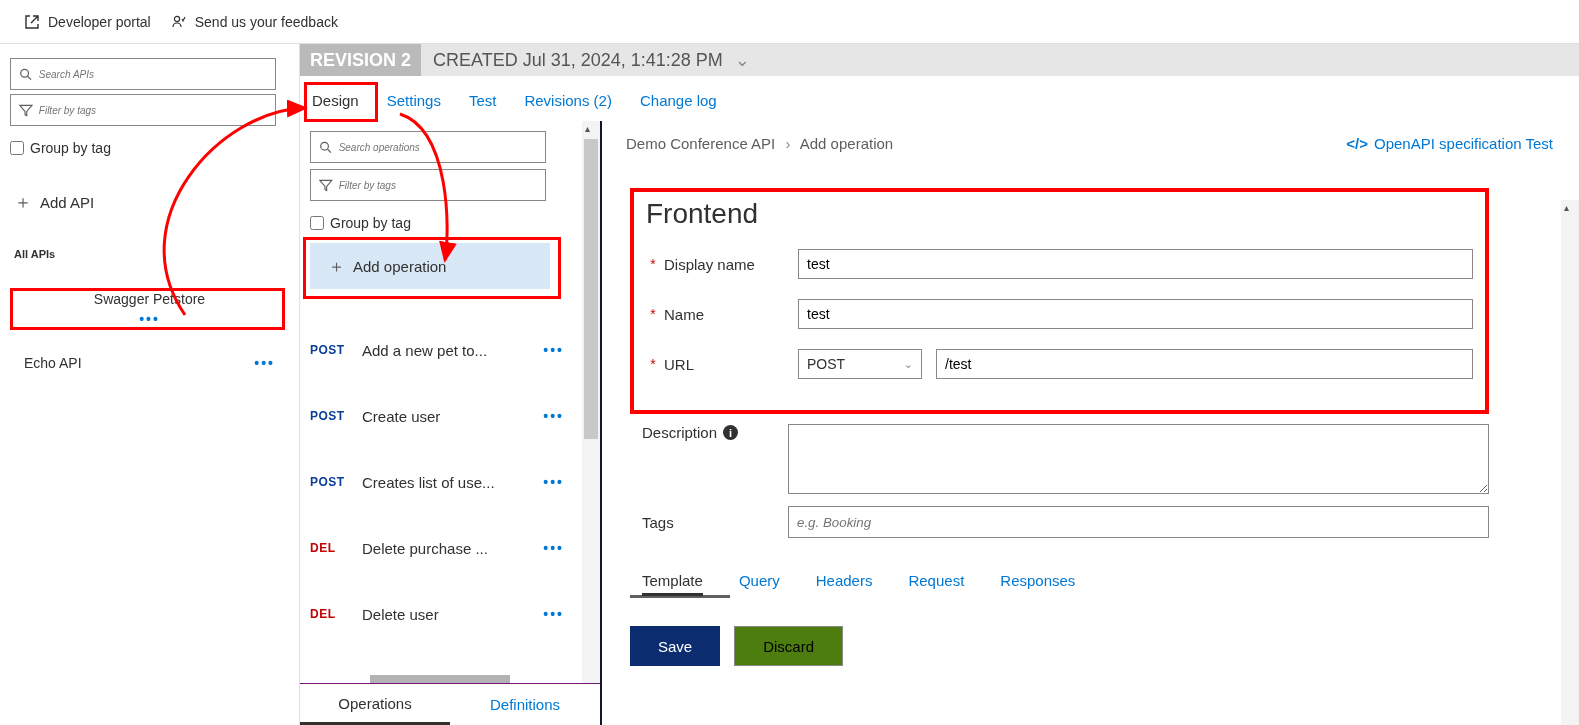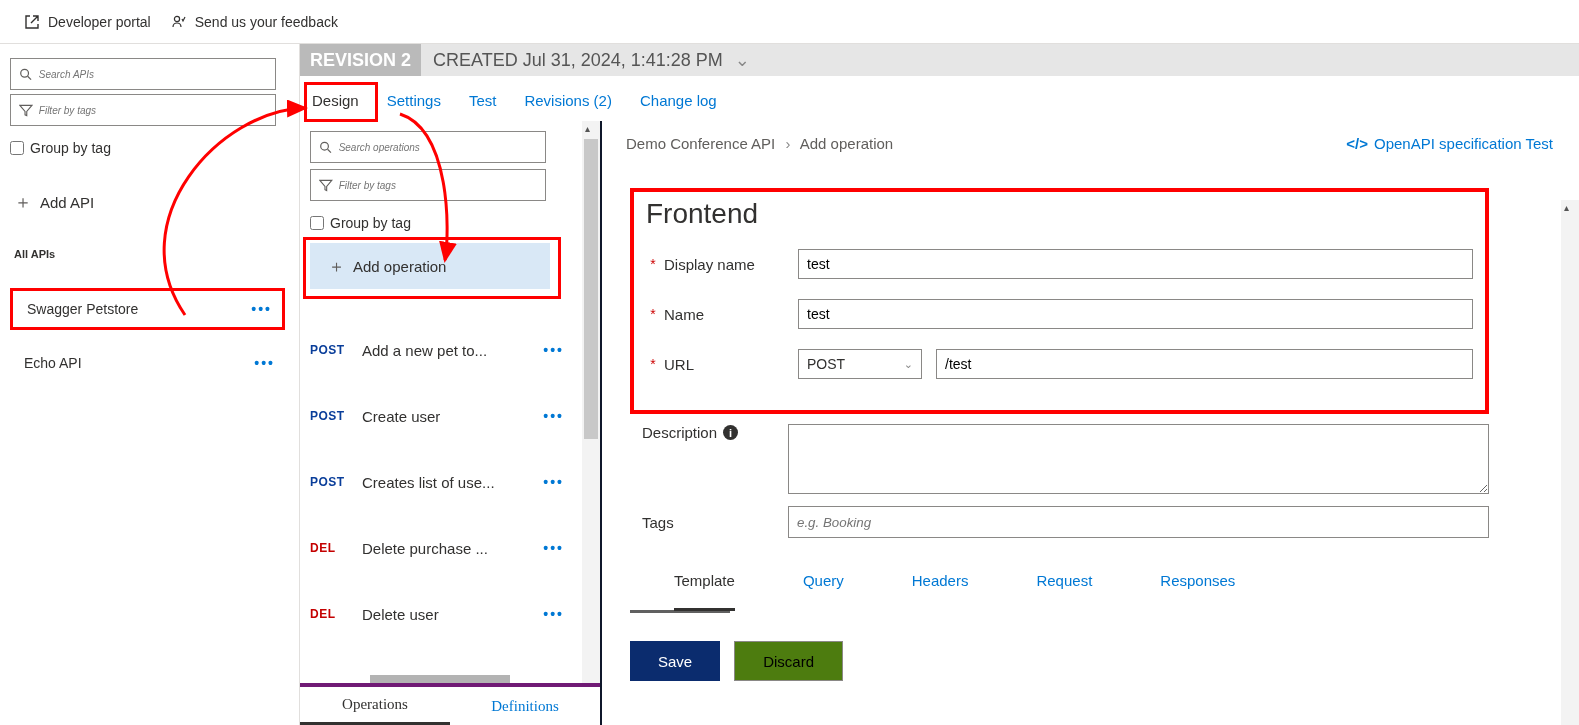--- a/index.html
+++ b/index.html
@@ -17,21 +17,21 @@
   .searchbox input, .filterbox input { border: none; outline: none; font-style: italic; color: #7f1d1d; font-size: 10px; width: 100%; background: transparent; }
   .searchbox svg, .filterbox svg { width: 15px; height: 15px; stroke: #605e5c; fill: none; }
   .groupby { display: flex; align-items: center; gap: 6px; margin-top: 8px; }
   .groupby input[type=checkbox] { width: 14px; height: 14px; }
   .addapi { display: flex; align-items: center; gap: 8px; color: #323130; margin-top: 28px; cursor: pointer; font-size: 15px; padding-left: 4px; }
   .addapi .plus { font-size: 18px; color: #605e5c; }
   .allapis-hdr { font-weight: 700; margin-top: 28px; padding-left: 4px; font-size: 11px; }
   .api-item { display: flex; justify-content: space-between; align-items: center; height: 42px; padding: 0 10px 0 14px; cursor: pointer; }
   .api-item .dots { color: #0078d4; letter-spacing: 2px; font-weight: bold; }
   .hl-box { border: 3px solid #f00; }
-  .api-item.hl-box { margin-top: 22px; }
+  .api-item.hl-box { margin-top: 22px; flex-direction: column; }
 
   
   .center { width: 300px; display: flex; flex-direction: column; position: relative; }
   .revbar { height: 32px; background: #e6e6e6; display: flex; align-items: center; font-size: 18px; }
   .revbar .rev { background: #bababa; color: #fff; font-weight: 700; padding: 0 10px; height: 100%; display: flex; align-items: center; }
   .revbar .created { padding: 0 12px; color: #555; }
   .revbar .chev { color: #888; }
   .tabs { display: flex; gap: 28px; padding: 16px 8px 12px 12px; align-items: center; position: relative; }
   .tab { color: #0078d4; cursor: pointer; font-size: 15px; }
   .tab.active { color: #323130; }
@@ -45,21 +45,21 @@
   .op-list { margin-top: 28px; display: flex; flex-direction: column; }
   .op { display: flex; align-items: center; height: 66px; gap: 12px; cursor: pointer; }
   .op .method { font-weight: 700; font-size: 12px; width: 40px; letter-spacing: 0.5px; }
   .op .method.post { color: #0a3e9a; }
   .op .method.del { color: #c40000; }
   .op .name { flex: 1; white-space: nowrap; overflow: hidden; text-overflow: ellipsis; font-size: 15px; }
   .op .dots { color: #0078d4; letter-spacing: 2px; font-weight: bold; }
   .ops-panel .scrollbar { position: absolute; right: 0; top: 0; width: 18px; height: 100%; background: #f3f3f3; }
   .ops-panel .scrollbar .thumb { position: absolute; top: 18px; left: 2px; width: 14px; height: 300px; background: #c8c8c8; }
   .ops-panel .scrollbar .arrow { position: absolute; left: 3px; color: #555; font-size: 10px; }
-  .bottom-tabs { display: flex; border-top: 4px solid #701a75; height: 42px; font-family: Liberation Serif, serif; }
+  .bottom-tabs { display: flex; border-top: 1px solid #701a75; height: 42px; }
   .bottom-tabs .btab { flex: 1; display: flex; align-items: center; justify-content: center; cursor: pointer; font-size: 15px; }
   .bottom-tabs .btab.active { color: #323130; border-bottom: 3px solid #323130; font-weight: 400; }
   .bottom-tabs .btab.inactive { color: #0078d4; }
   .bottom-thick { position: absolute; bottom: 42px; left: 70px; width: 140px; height: 8px; background: #b3b3b3; }
 
   
   .detail { flex: 1; display: flex; flex-direction: column; border-left: 2px solid #0f172a; position: relative; }
   .breadcrumb { padding: 14px 0 0 24px; font-size: 15px; color: #605e5c; }
   .breadcrumb .arrow { margin: 0 6px; color: #888; }
   .openapi-link { position: absolute; right: 26px; top: 14px; color: #0078d4; display: flex; align-items: center; gap: 6px; cursor: pointer; font-size: 15px; }
@@ -73,21 +73,21 @@
   .form-row .txtinput { flex: 1; }
   .form-row.url-row .sel { width: 124px; display: flex; align-items: center; justify-content: space-between; border: 1px solid #8a8886; height: 30px; padding: 0 8px; margin-right: 10px; cursor: pointer; }
   .form-row.url-row .sel .chev { color: #888; font-size: 11px; }
   .desc-row { display: flex; align-items: flex-start; margin: 0 90px 12px 40px; }
   .desc-row label { width: 146px; font-size: 15px; display: flex; align-items: center; gap: 6px; }
   .desc-row textarea { flex: 1; height: 70px; border: 1px solid #8a8886; resize: both; }
   .tags-row { display: flex; align-items: center; margin: 0 90px 0 40px; }
   .tags-row label { width: 146px; font-size: 15px; }
   .tags-row input { flex: 1; height: 32px; border: 1px solid #8a8886; padding: 13px 8px; font-style: italic; color: #888; }
   .sub-tabs { display: flex; gap: 36px; margin: 34px 0 0 40px; }
-  .sub-tabs .stab { cursor: pointer; font-size: 15px; padding-bottom: 19px; margin-left: 32px; }
+  .sub-tabs .stab { cursor: pointer; font-size: 15px; padding-bottom: 4px; }
   .sub-tabs .stab.active { color: #323130; border-bottom: 3px solid #323130; }
   .sub-tabs .stab.inactive { color: #0078d4; }
   .sub-tabs-line { border-bottom: 3px solid #606060; width: 100px; margin-left: 28px; margin-top: -1px; }
   .btn-row { display: flex; gap: 14px; margin: 28px 0 0 28px; }
   .btn { height: 40px; padding: 0 28px; font-size: 15px; cursor: pointer; display: flex; align-items: center; }
   .btn.primary { background: #0b2c6e; color: #fff; border: none; }
   .btn.secondary { background: #4d7c0f; border: 1px solid #8a8886; }
   .detail-scrollbar { position: absolute; right: 0; top: 79px; width: 18px; bottom: 0; background: #f3f3f3; }
   .detail-scrollbar .arrow { position: absolute; left: 3px; color: #555; font-size: 10px; }
 

